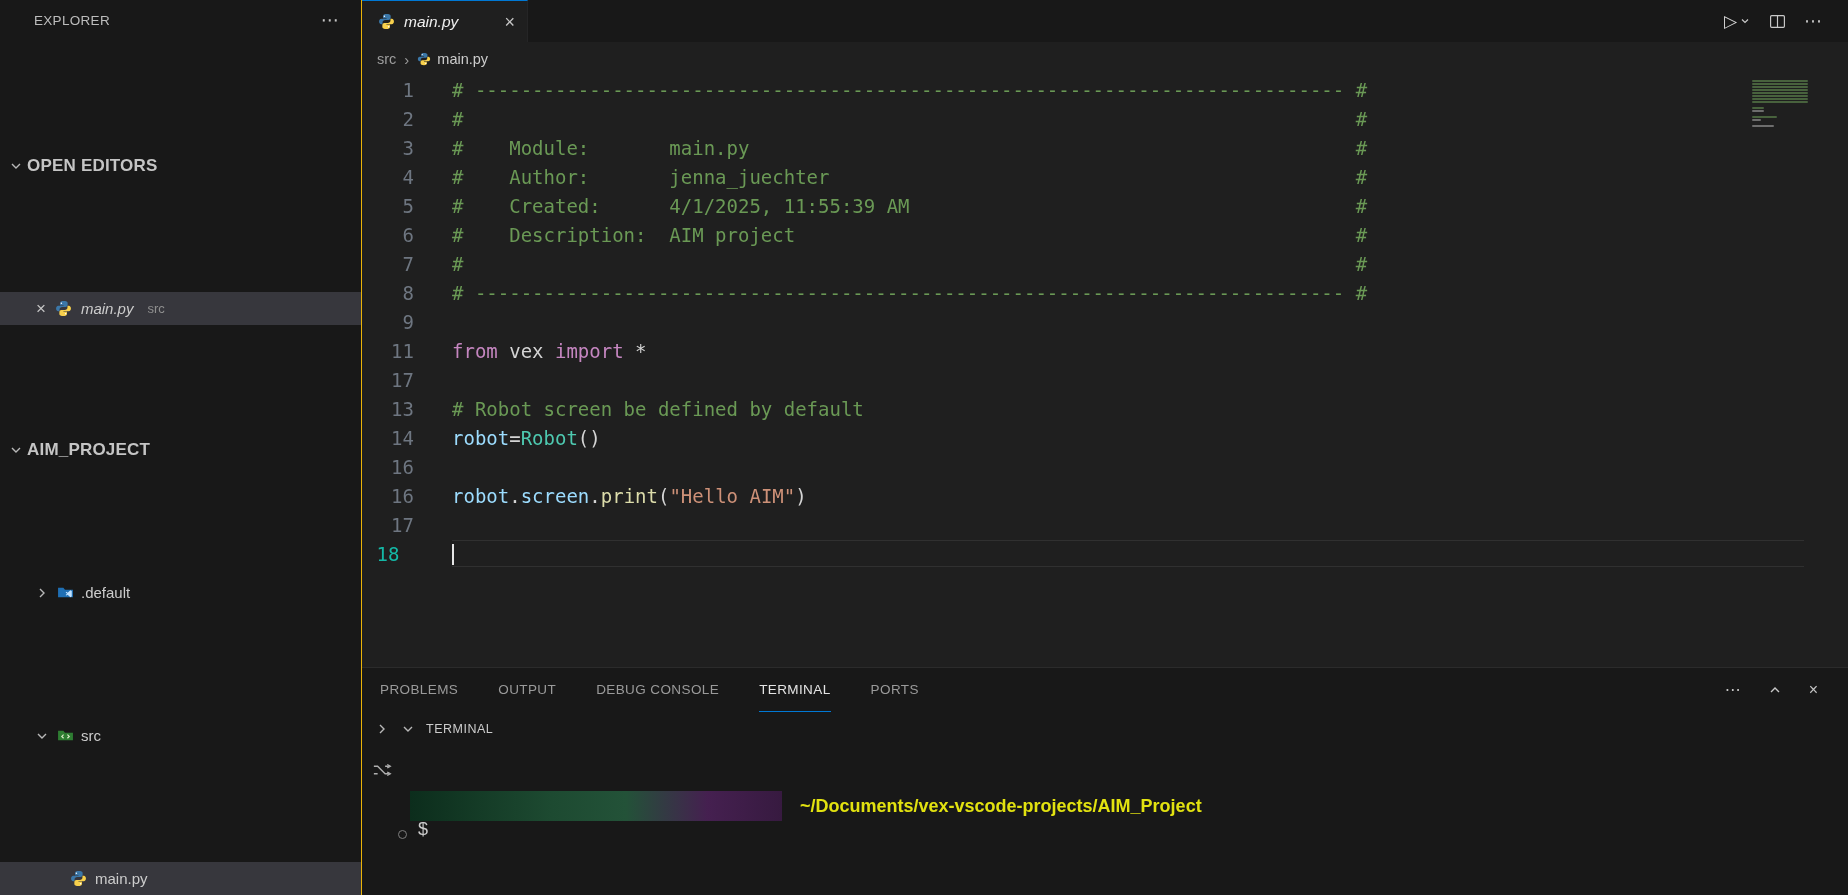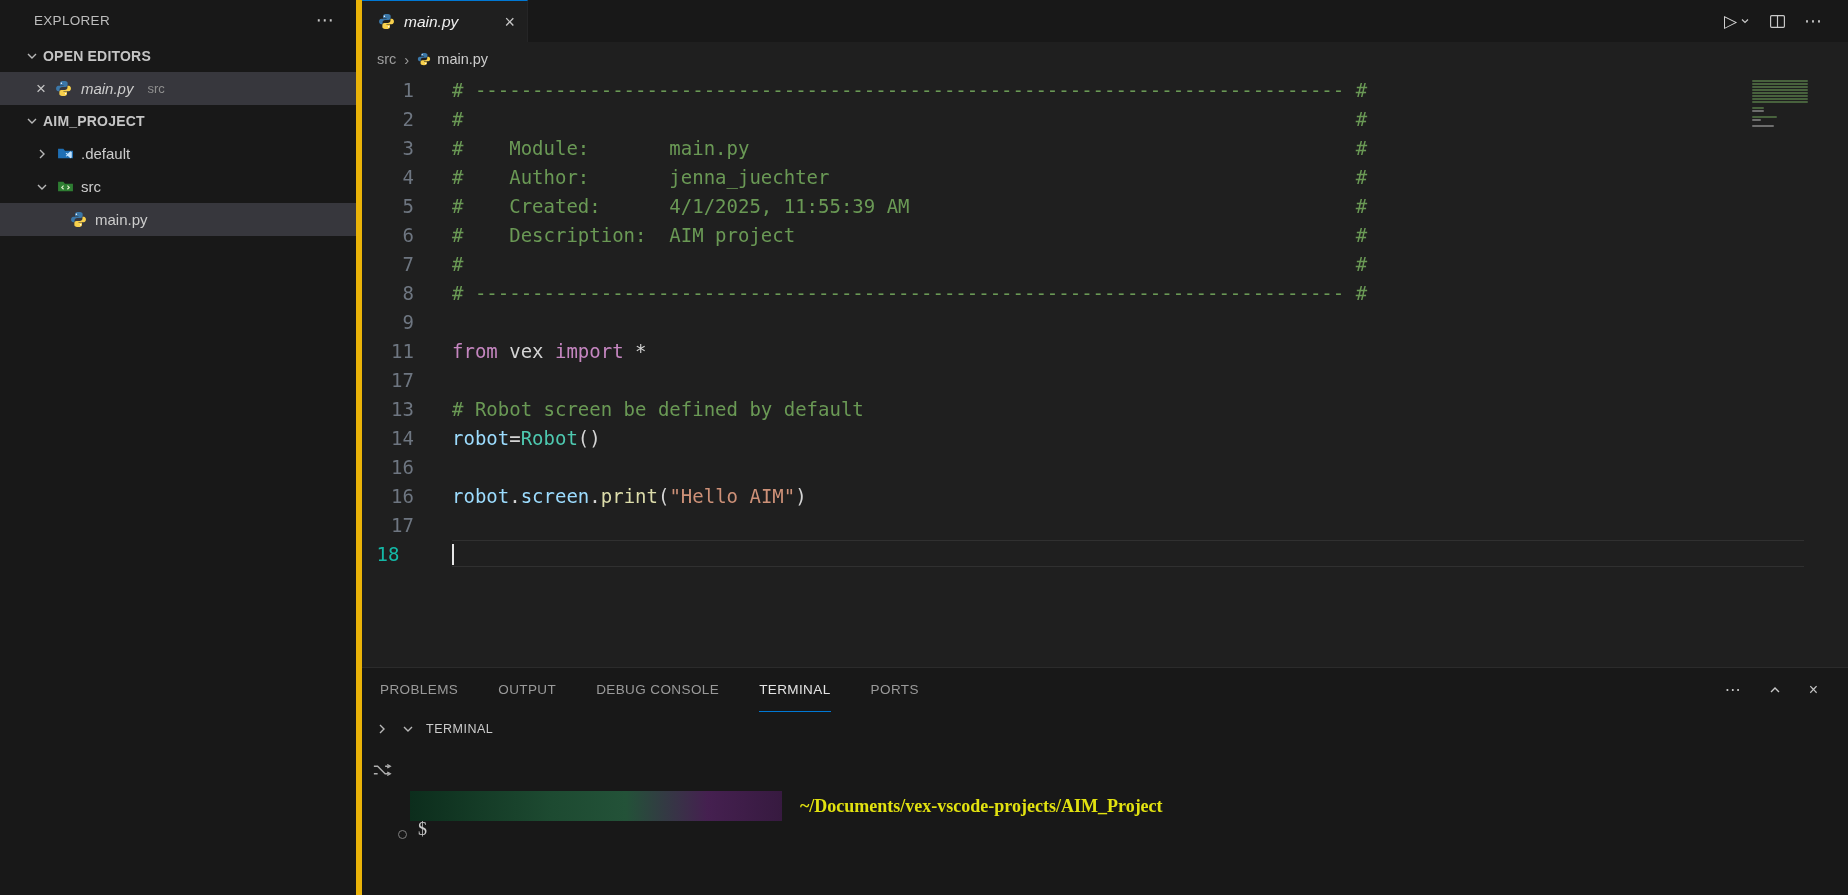--- a/index.html
+++ b/index.html
@@ -1,25 +1,25 @@
 <!DOCTYPE html>
 <html style="--c-accent: #0078d4; --c-selected_row: #37373d; --c-terminal_path: #e2e210; --tok-comment: #6A9955; --tok-keyword: #C586C0; --tok-variable: #9CDCFE; --tok-class: #4EC9B0; --tok-function: #DCDCAA; --tok-string: #CE9178; --tok-default: #D4D4D4;"><head>
 <meta charset="utf-8">
 <style>
   * { box-sizing: border-box; }
   html,body { margin:0; padding:0; background:#1f1f1f; }
   body { font-family:"Liberation Sans", sans-serif; }
   .app { width:1848px; height:895px; display:flex; overflow:hidden; background:#1f1f1f; position:relative; }
 
   
-  .sidebar { width:362px; min-width:362px; background:#181818; border-right:6px solid #eab308; color:#cccccc; display:flex; flex-direction:column; }
+  .sidebar { width:362px; min-width:362px; background:#181818; border-right:1px solid #eab308; color:#cccccc; display:flex; flex-direction:column;justify-content:space-between; }
   .sb-title { height:40px; display:flex; align-items:center; padding:0 22px 0 34px; font-size:13.5px; color:#bdbdbd; letter-spacing:.3px; }
   .sb-title .sp { flex:1; }
   .icon-btn { color:#c5c5c5; font-size:18px; cursor:pointer; line-height:1; }
-  .sb-section { height:32px; display:flex; align-items:center; gap:3px; padding-left:24px; font-weight:700; font-size:14px; color:#c5c5c5; letter-spacing:.2px; }
+  .sb-section { height:32px; display:flex; align-items:center; gap:3px; padding-left:8px; font-weight:700; font-size:17px; color:#c5c5c5; letter-spacing:.2px; }
   .sb-row { height:33px; display:flex; align-items:center; font-size:15px; color:#cccccc; }
   .sb-row.selected { background:var(--c-selected_row,#37373d); }
   .oe-row { padding-left:36px; gap:9px; }
   .oe-close { font-size:17px; color:#c5c5c5; line-height:1; }
   .fname.italic { font-style:italic; }
   .fdesc { color:#8f8f8f; font-size:13px; margin-left:5px; }
   .tree-row1 { padding-left:34px; gap:7px; }
   .tree-row2 { padding-left:70px; gap:8px; }
   .chev { flex:none; display:block; }
 
@@ -58,21 +58,21 @@
 
   
   .panel { height:228px; min-height:228px; border-top:1px solid #2b2b2b; background:#181818; display:flex; flex-direction:column; }
   .panel-tabs { height:44px; display:flex; align-items:stretch; padding-left:18px; gap:40px; }
   .ptab { display:flex; align-items:center; font-size:13.5px; letter-spacing:.4px; color:#9a9a9a; border-bottom:1px solid transparent; cursor:pointer; }
   .ptab.active { color:#e4e4e4; border-bottom-color:var(--c-accent,#0078d4); }
   .panel-actions { margin-left:auto; display:flex; align-items:center; gap:26px; padding-right:30px; color:#c9c9c9; }
   .panel-actions .icon-btn { font-size:16px; }
   .terminal-header { height:34px; display:flex; align-items:center; gap:10px; padding-left:12px; color:#c5c5c5; }
   .term-title { font-size:12.5px; color:#cccccc; letter-spacing:.5px; }
-  .terminal-body { flex:1; position:relative; font-family:Liberation Serif, serif; font-size:18px; color:#cccccc; }
+  .terminal-body { flex:1; position:relative; font-family:Liberation Sans, sans-serif; font-size:18px; color:#cccccc; }
   .shell-icon { position:absolute; left:10px; top:14px; }
   .prompt-line { position:absolute; left:48px; top:45px; height:30px; display:flex; align-items:center; }
   .prompt-gradient { width:372px; height:30px; }
   .prompt-path { margin-left:18px; color:var(--c-terminal_path,#e2e210); font-weight:700; white-space:pre; }
   .cmd-circle { position:absolute; left:36px; top:84px; width:9px; height:9px; border:1.2px solid #7e7e7e; border-radius:50%; }
   .prompt-symbol { position:absolute; left:56px; top:70px; line-height:26px; white-space:pre; }
 </style>
 </head>
 <body>
 

